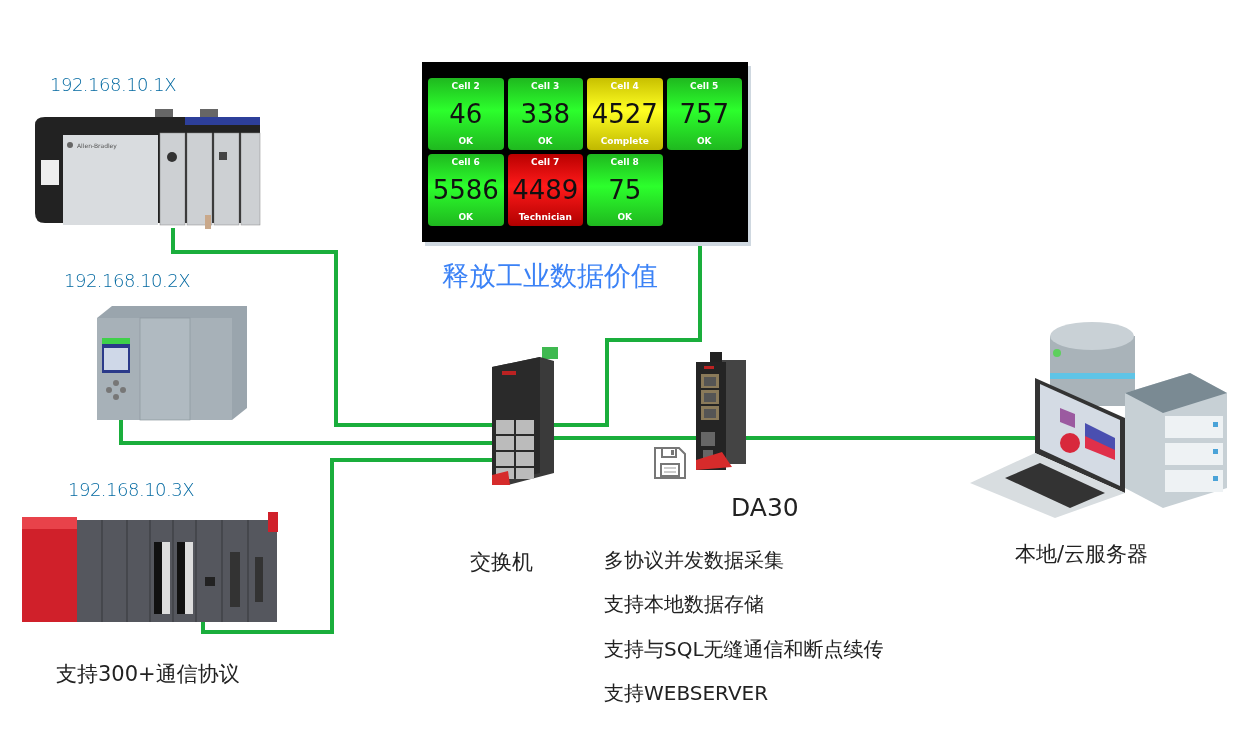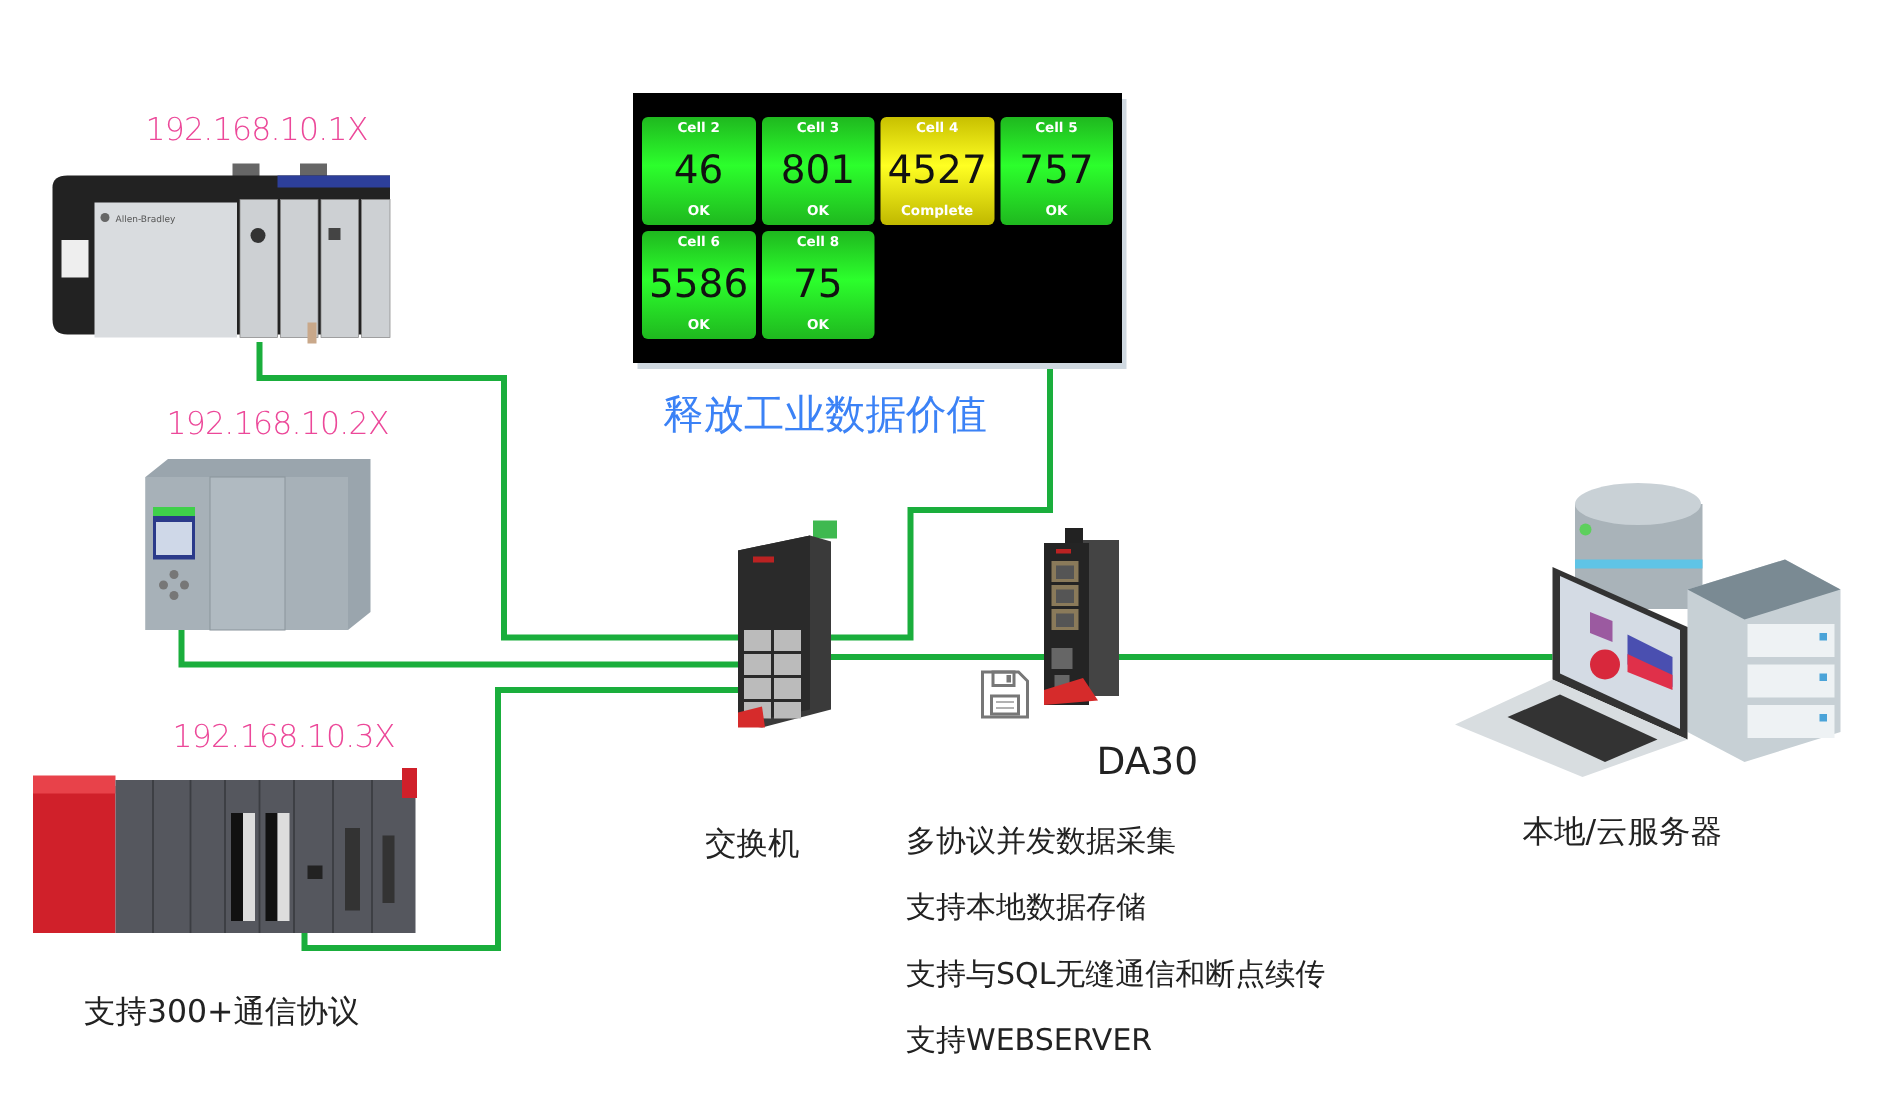--- a/index.html
+++ b/index.html
@@ -1,18 +1,18 @@
 <!DOCTYPE html>
 <html><head>
 <meta charset="utf-8">
 <style>
   html,body{margin:0;padding:0;background:#fff;}
   body{width:1253px;height:736px;position:relative;overflow:hidden;font-family:"DejaVu Sans",sans-serif;color:#222;}
   .abs{position:absolute;}
-  .ip{font-family:"DejaVu Sans",sans-serif;font-size:21px;color:#ec4899;letter-spacing:-0.5px;font-weight:300;margin-left:47px;}
+  .ip{font-family:"DejaVu Sans",sans-serif;font-size:18px;color:#0369a1;letter-spacing:-0.5px;font-weight:300;}
   .cap{font-size:21px;color:#222;}
   svg.lines{position:absolute;left:0;top:0;}
   
   .dash{left:422px;top:62px;width:326px;height:180px;background:#000;box-shadow:3px 4px 0 #cfd8e0;}
   .grid{position:absolute;left:6px;top:16px;right:6px;display:grid;grid-template-columns:repeat(4,1fr);grid-template-rows:72px 72px;gap:4px;}
   .cell{border-radius:4px;display:flex;flex-direction:column;align-items:center;justify-content:space-between;padding:3px 0 4px;box-sizing:border-box;}
   .cell .t{font-size:9px;font-weight:bold;color:#fff;}
   .cell .v{font-size:26px;color:#111;line-height:28px;}
   .cell .s{font-size:9px;font-weight:bold;color:#fff;}
   .green{background:linear-gradient(#1fb81f,#2cff2c 45%,#1fb81f);}
@@ -100,37 +100,42 @@
 
 <div class="abs dash">
   <div class="grid" id="dash-grid">
     <div class="cell green">
         <span class="t">Cell 2</span>
         <span class="v">46</span>
         <span class="s">OK</span>
       </div>
     <div class="cell green">
         <span class="t">Cell 3</span>
-        <span class="v">801</span>
+        <span class="v">338</span>
         <span class="s">OK</span>
       </div>
     <div class="cell yellow">
         <span class="t">Cell 4</span>
         <span class="v">4527</span>
         <span class="s">Complete</span>
       </div>
     <div class="cell green">
         <span class="t">Cell 5</span>
         <span class="v">757</span>
         <span class="s">OK</span>
       </div>
     <div class="cell green">
         <span class="t">Cell 6</span>
         <span class="v">5586</span>
         <span class="s">OK</span>
+      </div>
+    <div class="cell red">
+        <span class="t">Cell 7</span>
+        <span class="v">4489</span>
+        <span class="s">Technician</span>
       </div>
     <div class="cell green">
         <span class="t">Cell 8</span>
         <span class="v">75</span>
         <span class="s">OK</span>
       </div>
   </div>
 </div>
 <div class="abs" style="left:442px;top:258px;font-size:27px;color:#3b82f6;">释放工业数据价值</div>
 

